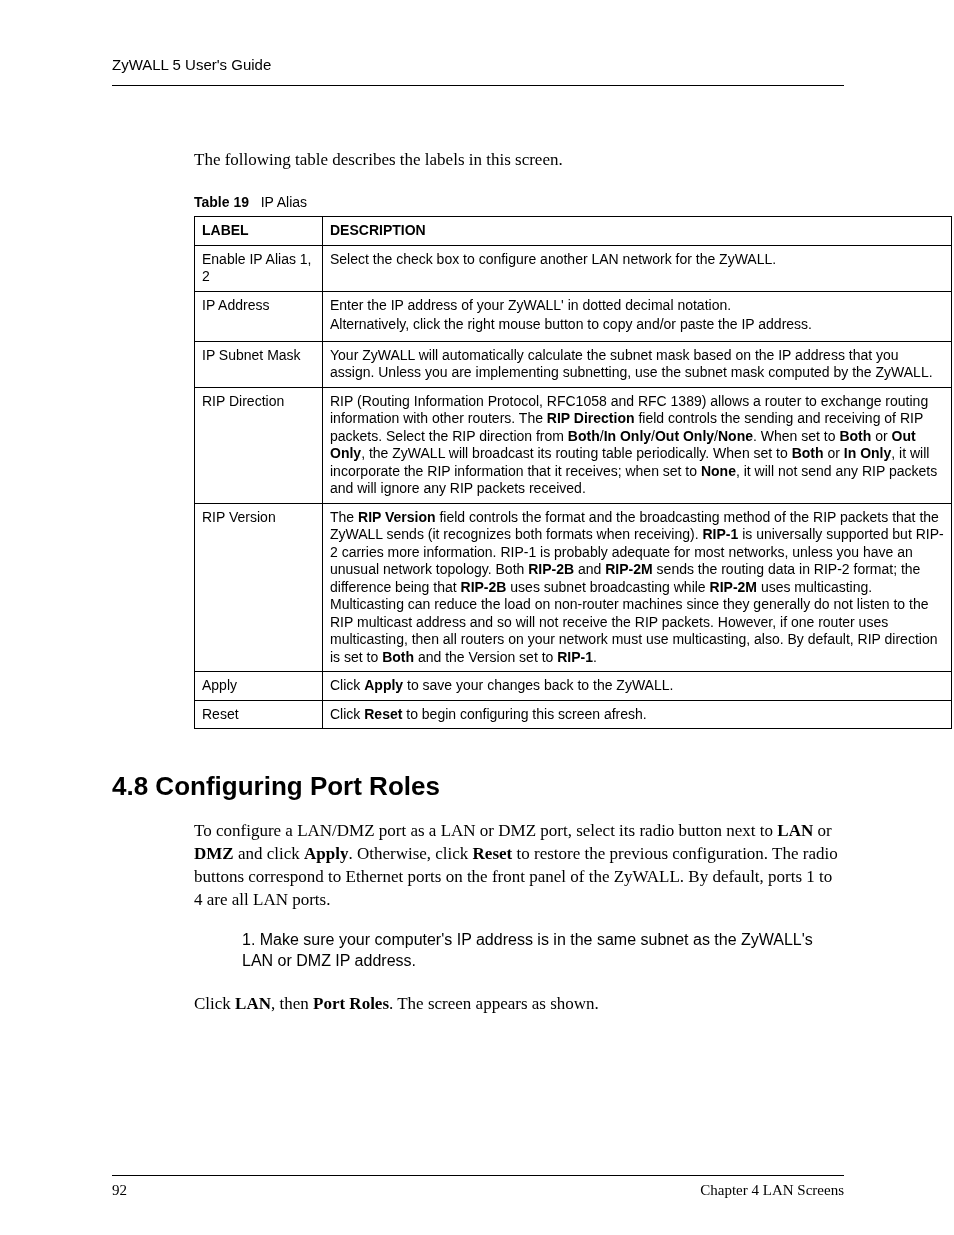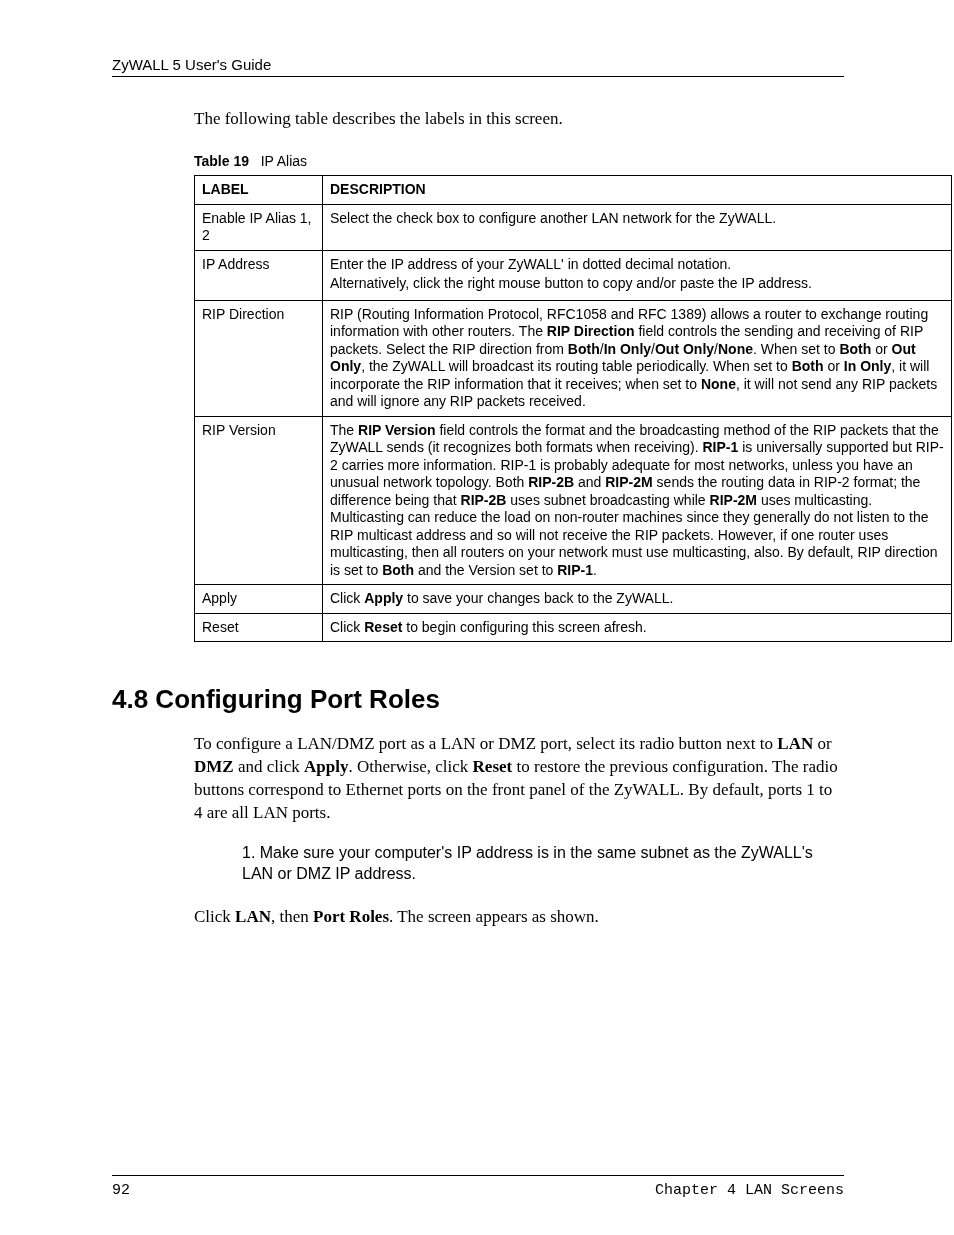--- a/index.html
+++ b/index.html
@@ -13,23 +13,23 @@
     width: 954px;
     height: 1235px;
     position: relative;
     box-sizing: border-box;
     padding: 56px 110px 0 112px;
   }
   .running-head {
     font-family: Arial, Helvetica, sans-serif;
     font-size: 15px;
     color: #000;
-    padding-bottom: 3px;
+    padding-bottom: 12px;
     border-bottom: 1.5px solid #000;
-    margin-bottom: 32px;
+    margin-bottom: 64px;
   }
   .intro-line {
     font-size: 17px;
     margin: 0 0 24px 82px;
   }
   .table-caption {
     font-family: Arial, Helvetica, sans-serif;
     font-size: 14px;
     margin: 0 0 6px 82px;
   }
@@ -76,21 +76,21 @@
   .note-block .note-label { font-weight: bold; }
   .note-lead { padding-left: 0; }
   .note-rest { padding-left: 48px; }
   .footer {
     position: absolute;
     left: 112px;
     right: 110px;
     bottom: 36px;
     border-top: 1.5px solid #000;
     padding-top: 6px;
-    font-family: Liberation Mono, monospace;
+    font-family: Liberation Serif, serif;
     font-size: 15px;
     display: flex;
     justify-content: space-between;
   }
 </style>
 </head>
 <body>
 
 <div class="page">
 
@@ -117,20 +117,24 @@
       <tr>
         <td>Enable IP Alias 1, 2</td>
         <td class="desc">Select the check box to configure another LAN network for the ZyWALL.</td>
       </tr>
       <tr>
         <td>IP Address</td>
         <td class="desc">
           <p>Enter the IP address of your ZyWALL' in dotted decimal notation.</p>
           <p>Alternatively, click the right mouse button to copy and/or paste the IP address.</p>
         </td>
+      </tr>
+      <tr>
+        <td>IP Subnet Mask</td>
+        <td class="desc">Your ZyWALL will automatically calculate the subnet mask based on the IP address that you assign. Unless you are implementing subnetting, use the subnet mask computed by the ZyWALL.</td>
       </tr>
       <tr>
         <td>RIP Direction</td>
         <td class="desc">
           <span>RIP (Routing Information Protocol, RFC1058 and RFC 1389) allows a router to exchange routing information with other routers. The </span><b>RIP Direction</b><span> field controls the sending and receiving of RIP packets. Select the RIP direction from </span><b>Both</b><span>/</span><b>In Only</b><span>/</span><b>Out Only</b><span>/</span><b>None</b><span>. When set to </span><b>Both</b><span> or </span><b>Out Only</b><span>, the ZyWALL will broadcast its routing table periodically. When set to </span><b>Both</b><span> or </span><b>In Only</b><span>, it will incorporate the RIP information that it receives; when set to </span><b>None</b><span>, it will not send any RIP packets and will ignore any RIP packets received.</span>
         </td>
       </tr>
       <tr>
         <td>RIP Version</td>
         <td class="desc">

